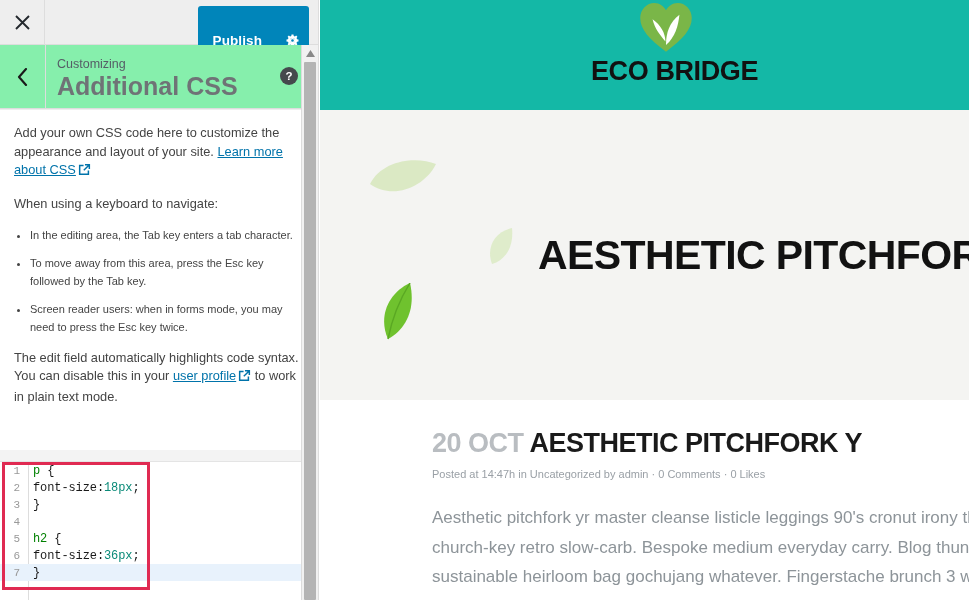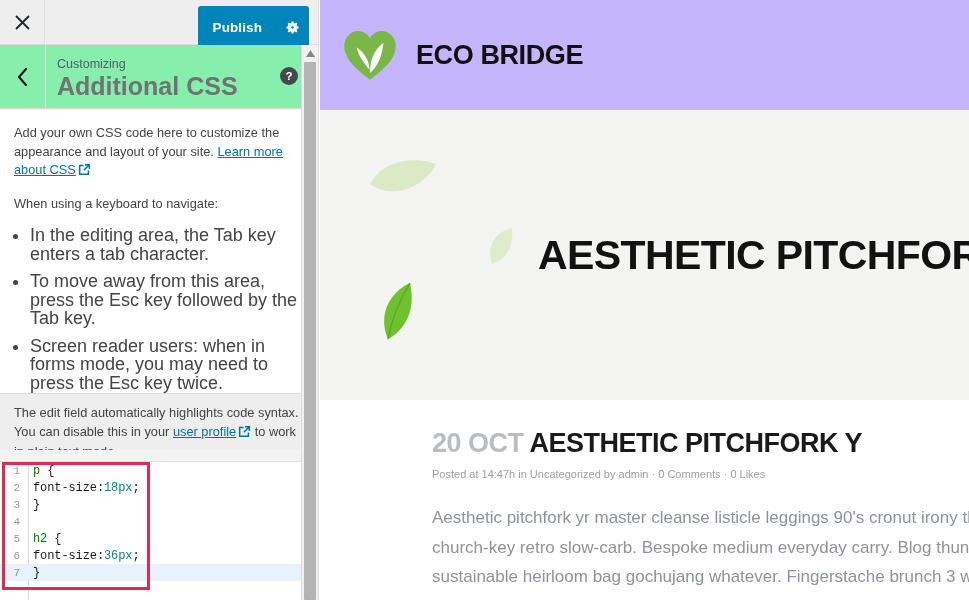--- a/index.html
+++ b/index.html
@@ -28,21 +28,21 @@
   .cz-close {
     position: absolute; left: 0; top: 0;
     width: 45px; height: 45px;
     border-right: 1px solid #dddddd;
     display: flex; align-items: center; justify-content: center;
     cursor: pointer;
   }
   .cz-close svg { display: block; }
   .cz-publish-wrap {
     position: absolute; right: 10px; top: 6px;
-    display: flex; align-items: center;
+    display: flex; align-items: flex-end;
     background: #0085ba;
     border-radius: 3px;
     height: 42px;
     overflow: hidden;
   }
   .cz-publish {
     color: #ffffff;
     font-size: 13.5px;
     font-weight: bold;
     padding: 0 13px 0 15px;
@@ -79,34 +79,34 @@
     font-size: 25px; color: #6f7376; line-height: 26px; margin-top: 1px;
     font-weight: bold;
   }
   .cz-help {
     position: absolute; right: 21px; top: 22px;
     width: 18px; height: 18px; cursor: pointer;
   }
 
   .cz-body {
     position: absolute; left: 0; top: 110px;
-    width: 319px; height: 284px;
+    width: 319px; height: 352px;
     background: #ffffff;
     border-bottom: 1px solid #dddddd;
     padding: 14px 16px 0 14px;
   }
   .cz-body p {
     font-size: 12.8px;
     line-height: 18.5px;
     color: #444444;
     margin-bottom: 13px;
   }
   .cz-body ul { margin: 0 0 12px 0; padding-left: 16px; list-style: disc; }
   .cz-body li {
-    font-size: 18px;
+    font-size: 11px;
     line-height: 18.5px;
     color: #444444;
     margin-bottom: 9px;
   }
   .cz-body a {
     color: #0073aa;
     text-decoration: underline;
   }
   .ext-ic { display: inline-block; vertical-align: -2px; margin-left: 2px; }
   .cz-close-link {
@@ -197,23 +197,24 @@
   
   #preview {
     position: absolute; left: 320px; top: 0;
     width: 649px; height: 600px;
     background: #ffffff;
     overflow: hidden;
   }
   .site-header {
     position: relative;
     height: 110px;
-    background: #c4b5fd;
+    background: #14b8a6;
     display: flex; align-items: center;
-    padding-left: 22px;
+    padding-left: 42px;
+    flex-direction: column;
   }
   .logo-mark { width: 56px; height: 54px; flex: 0 0 56px; }
   .logo-text {
     font-size: 27px;
     font-weight: bold;
     color: #111111;
     letter-spacing: -0.4px;
     margin-left: 18px;
     white-space: nowrap;
   }

